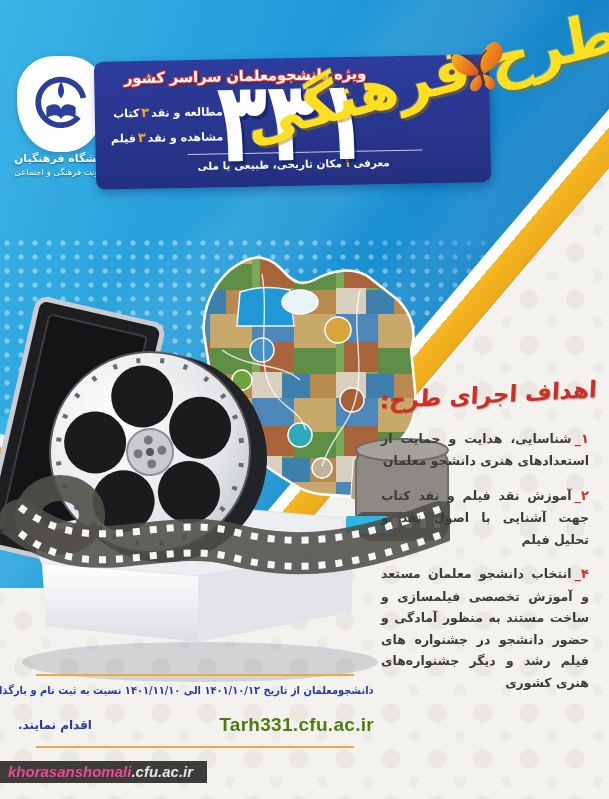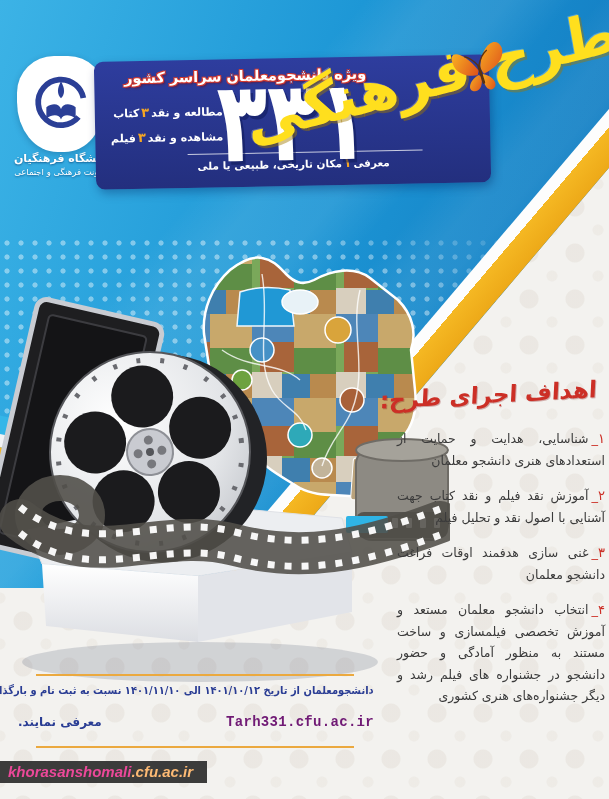--- a/index.html
+++ b/index.html
@@ -57,41 +57,41 @@
   
   .title-callig{position:absolute; left:288px; top:78px; width:340px; direction:rtl;
     color:#ffdf1e; font-weight:bold; font-size:58px; white-space:nowrap;
     transform:rotate(-14deg) skewX(-4deg); transform-origin:left center;
     text-shadow:2px 3px 0 rgba(160,120,0,.45), -1px -1px 0 rgba(255,255,255,.25);}
   .butterfly{position:absolute; left:448px; top:38px; width:64px; height:58px; transform:rotate(-14deg);}
   
   .goal-heading{position:absolute; right:12px; top:381px; width:190px; text-align:center;
     color:#cc2f26; font-weight:bold; font-size:23px; direction:rtl; white-space:nowrap;
     transform:rotate(-3deg) skewX(-6deg); text-shadow:1px 1px 0 rgba(130,10,10,.3);}
-  .goals{position:absolute; right:4px; top:428px; width:208px; direction:rtl;
-    color:#3b3b3b; font-weight:normal; font-size:12.5px; line-height:1.72; text-align:justify;}
+  .goals{position:absolute; right:20px; top:428px; width:208px; direction:rtl;
+    color:#3b3b3b; font-weight:bold; font-size:12.5px; line-height:1.72; text-align:justify;}
   .goal-item{margin-bottom:13px;}
   .goal-item .gnum{color:#cc2f26; font-size:13px; margin-left:3px;}
   
   .footer{position:absolute; left:14px; top:668px; width:362px; height:84px;}
   .f-rule{position:absolute; left:22px; width:318px; height:0; border-top:2px solid #eba93f;}
   .f-rule.top{top:6px;} .f-rule.bottom{bottom:4px;}
   .f-line1{position:absolute; right:2px; top:16px; width:358px; direction:rtl; white-space:nowrap;
     color:#2a3d94; font-weight:bold; font-size:11px;}
   .f-line1 .squeeze{display:inline-block; transform:scaleX(.9); transform-origin:right center;}
   .f-line2{position:absolute; right:2px; top:46px; width:356px; direction:rtl;
     display:flex; justify-content:space-between; align-items:center;
     color:#2a3d94; font-weight:bold; font-size:12px;}
-  .f-url{color:#701a75; font-weight:bold; font-size:14px; direction:ltr;
-    font-family:Liberation Mono, monospace; letter-spacing:.3px;}
+  .f-url{color:#4d7c0f; font-weight:bold; font-size:19px; direction:ltr;
+    font-family:Liberation Sans, sans-serif; letter-spacing:.3px;}
   
   .watermark{position:absolute; left:0; top:761px; background:rgba(48,48,48,.94);
     padding:2px 14px 3px 8px; font-style:italic; font-weight:bold; font-size:15px;
     font-family:"Liberation Sans", sans-serif;}
-  .watermark .site{color:#ec4899;} .watermark .dom{color:#fdba74;}
+  .watermark .site{color:#ec4899;} .watermark .dom{color:#e5e5e5;}
   .scene{position:absolute; left:0; top:230px; width:450px; height:480px;}
 </style>
 </head>
 <body>
 
 <div class="poster">
 
   <div class="bg-blue"></div>
   <div class="bg-streak"></div>
   <div class="dots"></div>
@@ -242,35 +242,32 @@
 
   <div class="goal-heading">اهداف اجرای طرح:</div>
   <div class="goals">
     <div class="goal-item">
       <span class="gnum">۱_</span><span>شناسایی، هدایت و حمایت از استعدادهای هنری دانشجو معلمان</span>
     </div>
     <div class="goal-item">
       <span class="gnum">۲_</span><span>آموزش نقد فیلم و نقد کتاب جهت آشنایی با اصول نقد و تحلیل فیلم</span>
     </div>
     <div class="goal-item">
-      <span class="gnum">۳_</span><span>غنی سازی هدفمند اوقات فراغت دانشجو معلمان</span>
-    </div>
-    <div class="goal-item">
       <span class="gnum">۴_</span><span>انتخاب دانشجو معلمان مستعد و آموزش تخصصی فیلمسازی و ساخت مستند به منظور آمادگی و حضور دانشجو در جشنواره های فیلم رشد و دیگر جشنواره‌های هنری کشوری</span>
     </div>
   </div>
 
   <div class="footer">
     <div class="f-rule top"></div>
     <div class="f-line1">
       <span class="squeeze">دانشجومعلمان از تاریخ ۱۴۰۱/۱۰/۱۲ الی ۱۴۰۱/۱۱/۱۰ نسبت به ثبت نام و بارگذاری</span>
     </div>
     <div class="f-line2">
       <span class="f-url">Tarh331.cfu.ac.ir</span>
-      <span>معرفی نمایند.</span>
+      <span>اقدام نمایند.</span>
     </div>
     <div class="f-rule bottom"></div>
   </div>
 
   <div class="watermark">
     <span class="site">khorasanshomali</span><span class="dom">.cfu.ac.ir</span>
   </div>
 
 </div>
 

